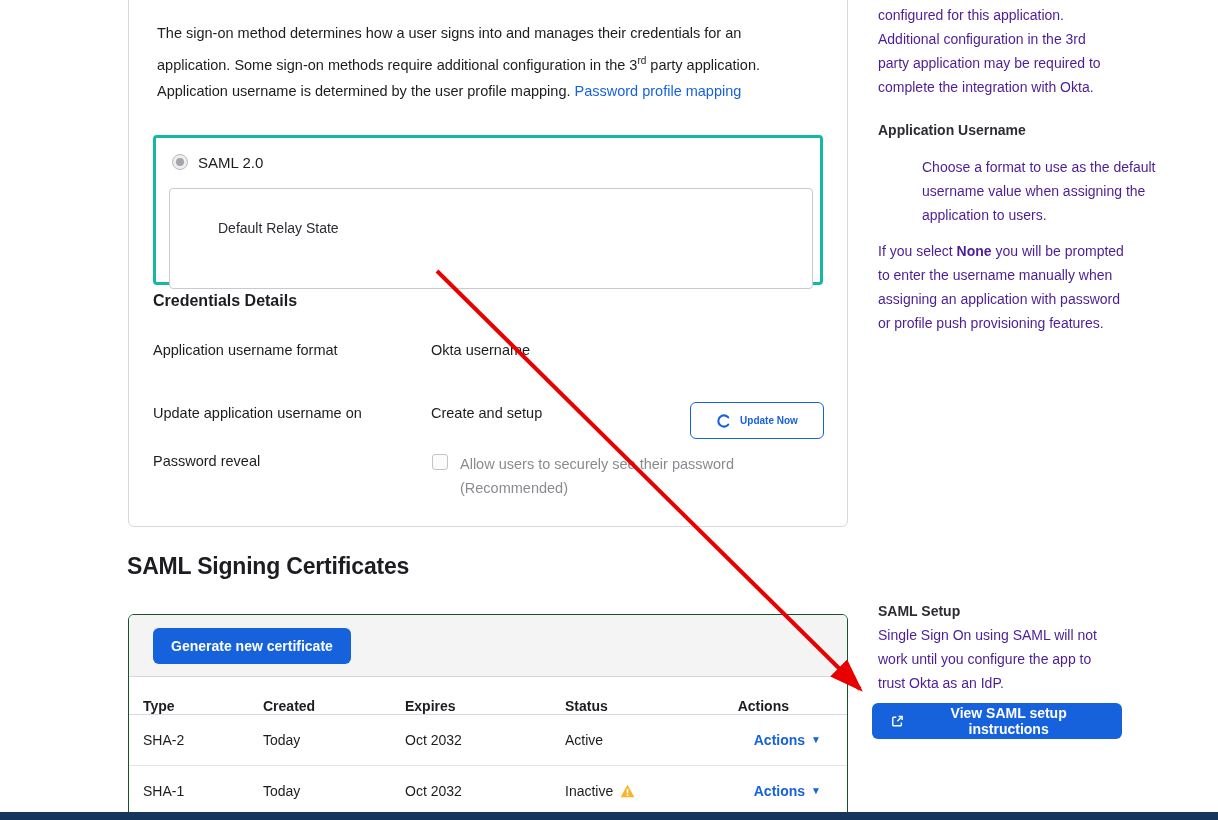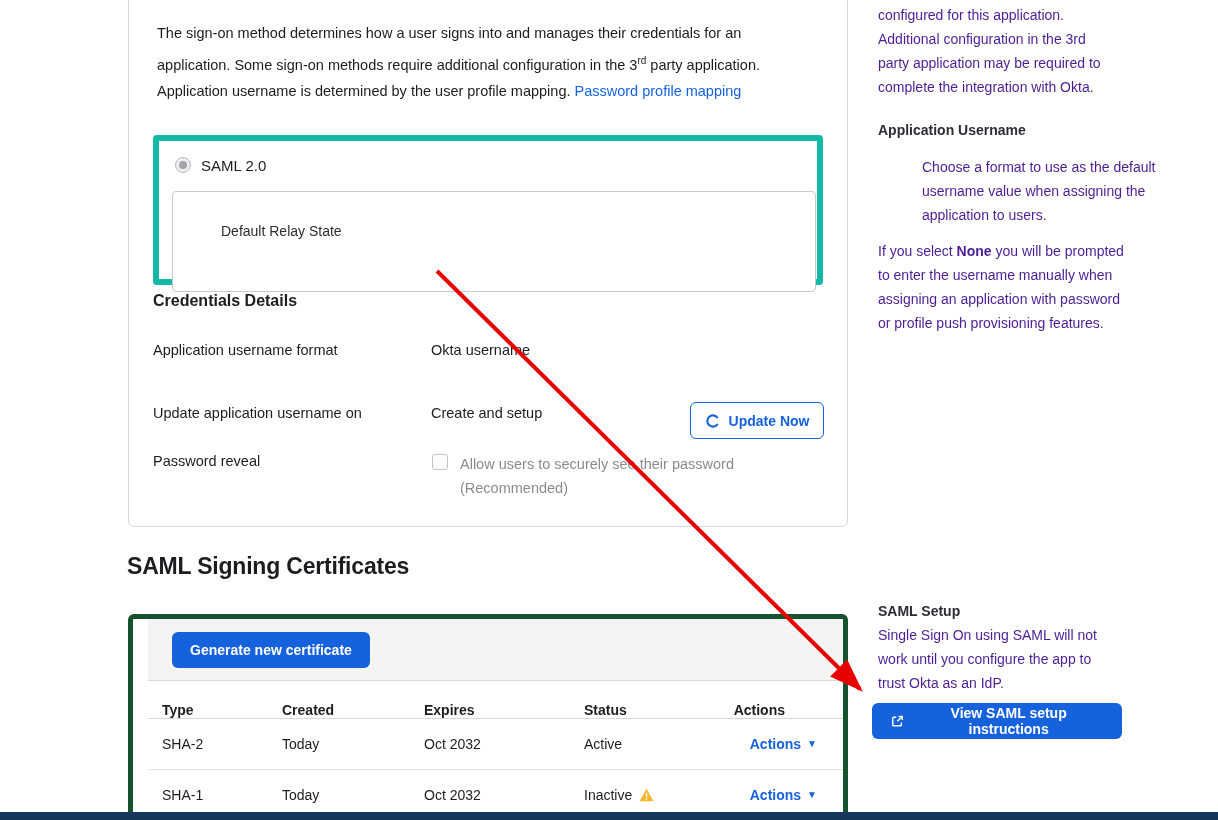--- a/index.html
+++ b/index.html
@@ -11,48 +11,48 @@
 
   
   .main-card { left:128px; top:-14px; width:720px; height:541px;
     border:1px solid #d8d8dc; border-radius:6px; background:#fff; }
   .intro-p1 { left:28px; top:32px; width:665px; font-size:14.5px; line-height:28px; }
   .intro-p1 sup { font-size:10px; }
   .intro-p2 { left:28px; top:92px; width:665px; font-size:14.5px; line-height:24px; }
   .link { color:#1662dd; text-decoration:none; cursor:pointer; }
 
   .saml-box { left:24px; top:148px; width:670px; height:150px;
-    border:6px solid #14b8a6; border-radius:4px; background:#fff; }
+    border:3px solid #14b8a6; border-radius:4px; background:#fff; }
   .radio { left:16px; top:16px; width:16px; height:16px; border-radius:50%;
     border:1px solid #b9b9bf; background:#eeeef1; }
   .radio .dot { position:absolute; left:3px; top:3px; width:8px; height:8px;
     border-radius:50%; background:#a4a4ab; }
   .saml-label { left:42px; top:16px; font-size:15px; }
   .relay-box { left:13px; top:50px; width:644px; height:101px;
     border:1px solid #c9c9cf; border-radius:4px; background:#fff; }
   .relay-label { left:48px; top:31px; font-size:14px; color:#2c2c33; }
 
   .cred-heading { left:24px; top:305px; font-size:16px; font-weight:bold; }
   .cred-label { left:24px; font-size:14.5px; }
   .cred-value { left:302px; font-size:14.5px; }
   .row1 { top:355px; } .row2 { top:418px; } .row3 { top:466px; }
 
   .update-btn { left:561px; top:415px; width:134px; height:37px;
     border:1px solid #1662dd; border-radius:6px; background:#fff;
-    color:#1662dd; font-weight:bold; font-size:14px;
+    color:#1662dd; font-weight:bold; font-size:10px;
     display:flex; align-items:center; justify-content:center; gap:8px; cursor:pointer; }
 
   .checkbox { left:303px; top:467px; width:16px; height:16px;
     border:1px solid #c3c3c9; border-radius:3px; background:#fbfbfc; }
   .check-text { left:331px; top:465px; font-size:14.5px; line-height:24px; color:#8a8a91; }
 
   
   .cert-heading { left:127px; top:553px; font-size:23px; font-weight:bold; letter-spacing:-0.2px; }
   .table-card { left:128px; top:614px; width:720px; height:206px;
-    border:5px solid #14532d; border-radius:6px 6px 0 0; background:#fff; overflow:hidden;padding-left:15px; }
+    border:1px solid #14532d; border-radius:6px 6px 0 0; background:#fff; overflow:hidden; }
   .table-toolbar { height:62px; background:#f4f4f5; border-bottom:1px solid #d8d8dc;
     display:flex; align-items:center; padding-left:24px; }
   .btn-primary { height:36px; padding:0 18px; background:#1662dd; border:none;
     border-radius:6px; color:#fff; font-weight:bold; font-size:14px;
     display:flex; align-items:center; gap:9px; cursor:pointer; font-family:inherit; }
   .thead { display:flex; height:38px; align-items:flex-end; border-bottom:1px solid #d8d8dc;
     font-weight:bold; font-size:14px; }
   .trow { display:flex; height:50px; align-items:center; font-size:14px; }
   .trow + .trow { border-top:1px solid #e4e4e7; }
   .cell { padding-left:14px; display:flex; align-items:center; gap:7px; }

